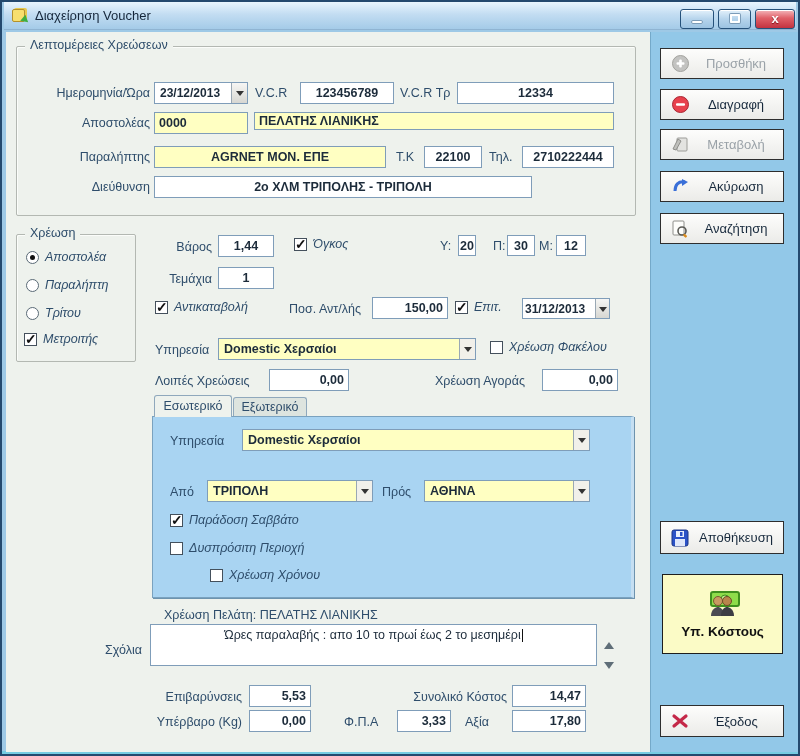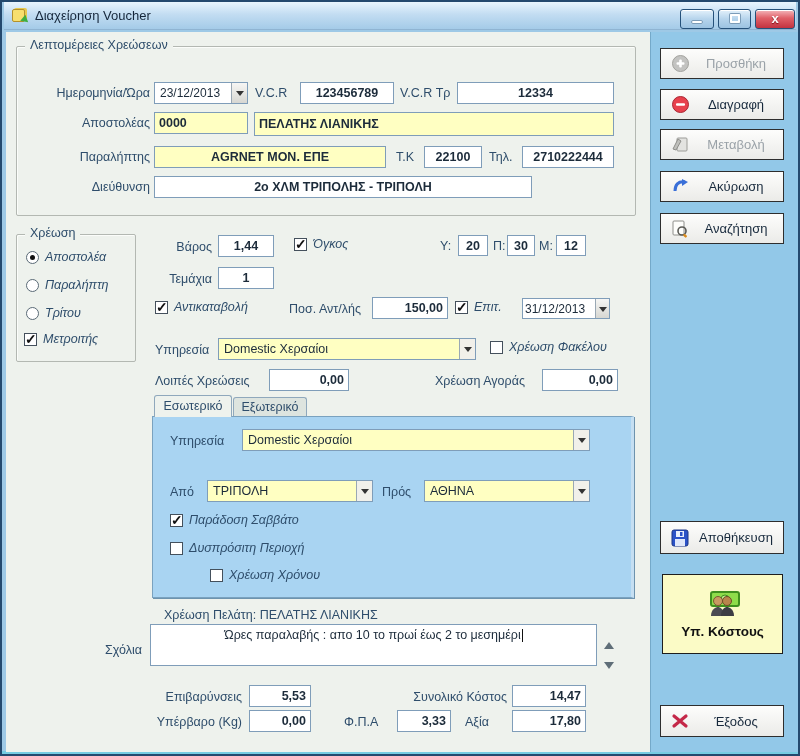--- a/index.html
+++ b/index.html
@@ -38,21 +38,21 @@
   .lbl.r { text-align:right; }
   .field { position:absolute; background:#fff; border:1px solid #7f9db9;
            color:#1c2b3a; font-weight:bold; display:flex; align-items:center;
            padding:0 4px; white-space:nowrap; overflow:hidden; }
   .field.c { justify-content:center; }
   .field.rt { justify-content:flex-end; }
   .field.yellow { background:#ffffc2; }
   .combo { position:absolute; background:#fff; border:1px solid #7f9db9; display:flex; }
   .combo.yellow .combo-val { background:#ffffc2; }
   .combo-val { flex:1; display:flex; align-items:center; padding:0 5px;
-               color:#1c2b3a; font-weight:normal; white-space:nowrap; overflow:hidden; }
+               color:#1c2b3a; font-weight:bold; white-space:nowrap; overflow:hidden; }
   .combo-btn { width:16px; background:linear-gradient(#f6f6f4,#d7d7d2);
                border-left:1px solid #9aa8b4; position:relative; }
   .combo-btn.flat { background:#f1f0ea; }
   .tri { position:absolute; left:50%; top:50%; margin:-2px 0 0 -4px; width:0; height:0;
          border-left:4px solid transparent; border-right:4px solid transparent;
          border-top:5px solid #333; }
   .groupbox { position:absolute; border:1px solid #b3b8b2; border-radius:2px;
               box-shadow:inset 1px 1px 0 #fbfdfa; }
   .gb-title { position:absolute; top:-9px; left:8px; background:#eef2ed; padding:0 5px;
               color:#2e4d6b; white-space:nowrap; }
@@ -127,21 +127,21 @@
         <i class="tri"></i>
       </span>
   </div>
   <div class="lbl" style="left:253px;top:84px;">V.C.R</div>
   <div class="field c" style="left:298px;top:80px;width:94px;height:22px;">123456789</div>
   <div class="lbl" style="left:398px;top:84px;">V.C.R Τρ</div>
   <div class="field c" style="left:455px;top:80px;width:157px;height:22px;">12334</div>
 
   <div class="lbl r" style="left:8px;top:114px;width:140px;">Αποστολέας</div>
   <div class="field yellow" style="left:152px;top:110px;width:94px;height:22px;">0000</div>
-  <div class="field yellow" style="left:252px;top:110px;width:360px;height:24px;">ΠΕΛΑΤΗΣ ΛΙΑΝΙΚΗΣ</div>
+  <div class="field yellow" style="left:252px;top:110px;width:360px;height:18px;">ΠΕΛΑΤΗΣ ΛΙΑΝΙΚΗΣ</div>
 
   <div class="lbl r" style="left:8px;top:148px;width:140px;">Παραλήπτης</div>
   <div class="field yellow c" style="left:152px;top:144px;width:232px;height:22px;">AGRNET MON. ΕΠΕ</div>
   <div class="lbl" style="left:394px;top:148px;">Τ.Κ</div>
   <div class="field c" style="left:422px;top:144px;width:58px;height:22px;">22100</div>
   <div class="lbl" style="left:487px;top:148px;">Τηλ.</div>
   <div class="field c" style="left:520px;top:144px;width:92px;height:22px;">2710222444</div>
 
   <div class="lbl r" style="left:8px;top:178px;width:140px;">Διεύθυνση</div>
   <div class="field c" style="left:152px;top:174px;width:378px;height:22px;">2ο ΧΛΜ ΤΡΙΠΟΛΗΣ - ΤΡΙΠΟΛΗ</div>
@@ -166,21 +166,21 @@
     <span class="ck-lbl">Μετροιτής</span>
   </div>
 
   <div class="lbl r" style="left:130px;top:238px;width:80px;">Βάρος</div>
   <div class="field c" style="left:216px;top:233px;width:56px;height:22px;">1,44</div>
   <div class="check" style="left:292px;top:235px;">
     <span class="cb checked"></span>
     <span class="ck-lbl">Όγκος</span>
   </div>
   <div class="lbl" style="left:438px;top:237px;">Υ:</div>
-  <div class="field c" style="left:456px;top:233px;width:30px;height:21px;">20</div>
+  <div class="field c" style="left:456px;top:233px;width:18px;height:21px;">20</div>
   <div class="lbl" style="left:491px;top:237px;">Π:</div>
   <div class="field c" style="left:505px;top:233px;width:28px;height:21px;">30</div>
   <div class="lbl" style="left:537px;top:237px;">Μ:</div>
   <div class="field c" style="left:554px;top:233px;width:30px;height:21px;">12</div>
 
   <div class="lbl r" style="left:130px;top:270px;width:80px;">Τεμάχια</div>
   <div class="field c" style="left:216px;top:265px;width:56px;height:22px;">1</div>
 
   <div class="check" style="left:153px;top:298px;text-align:center;">
     <span class="cb checked"></span>

